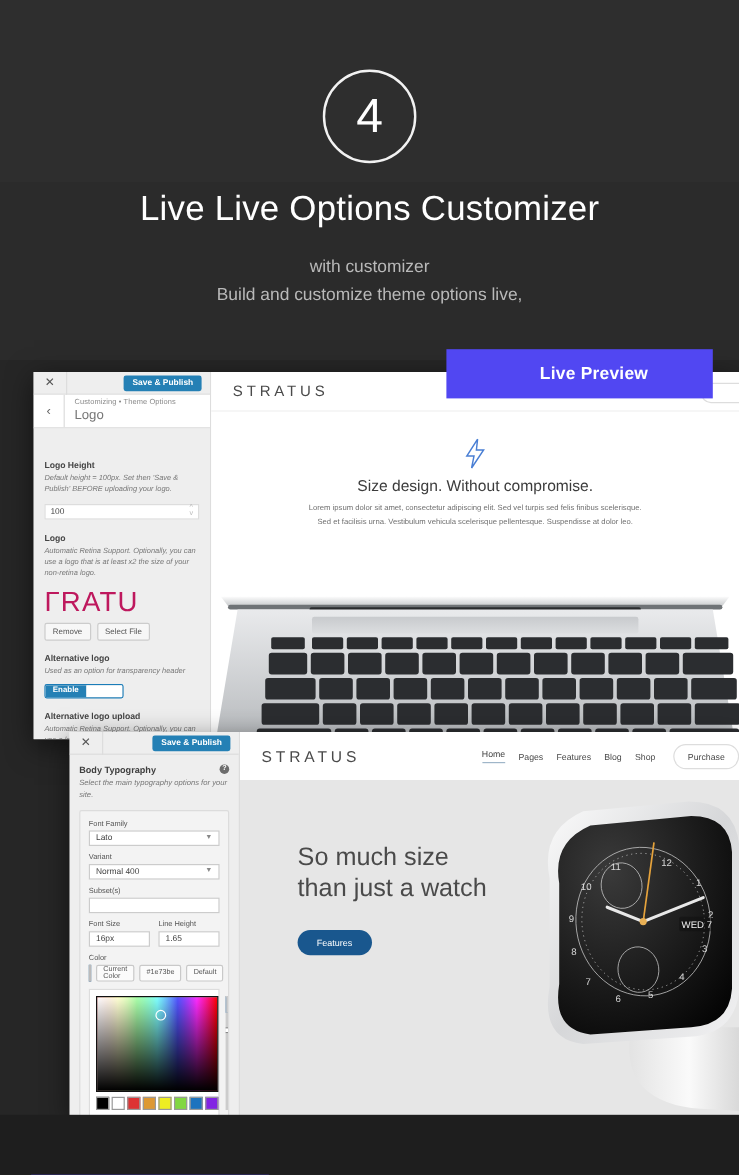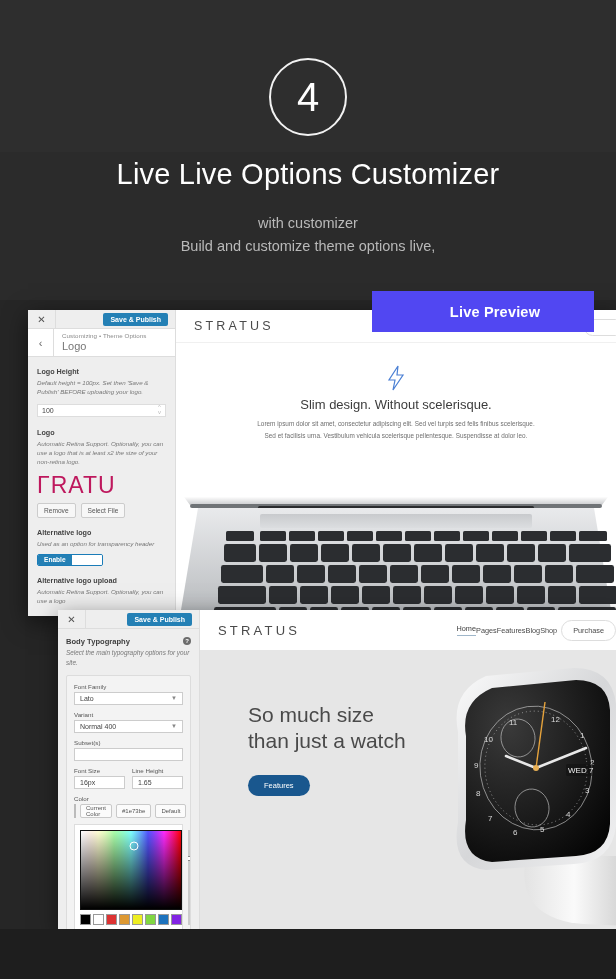--- a/index.html
+++ b/index.html
@@ -41,21 +41,21 @@
                 white-space:nowrap; }
   .cz-crumbbar { height: 28px; background:#fff; border-bottom:1px solid #ddd;
                  display:flex; align-items:stretch; }
   .cz-back { width:26px; display:flex; align-items:center; justify-content:center;
              color:#666; font-size:11px; border-right:1px solid #ddd; }
   .cz-crumbtext { padding-left:8px; padding-top:3px; }
   .cz-crumbtext .c1 { font-size:6.2px; color:#8a8a8a; letter-spacing:.1px; display:block; }
   .cz-crumbtext .c2 { font-size:11px; color:#777; font-weight:300; display:block;
                       margin-top:1px; line-height:1.1; }
   .cz-body { padding: 10px 9px 0 9px; }
-  .fld-label { font-size:7.2px; font-weight:700; color:#444; margin-bottom:2px; }
+  .fld-label { font-size:7.2px; font-weight:700; color:#444; margin-bottom:2px;margin-top:16px; }
   .fld-desc { font-size:6.2px; font-style:italic; color:#777; line-height:1.5; }
   .num-input { margin-top:7px; height:13px; background:#fff; border:1px solid #ddd;
                display:flex; align-items:center; padding:0 4px; }
   .num-input .v { font-size:7px; color:#444; }
   .num-input .sp { margin-left:auto; color:#bbb; font-size:6px; line-height:.8;
                    display:flex; flex-direction:column; }
   .logo-preview { margin-top:6px; font-size:23px; color:#be185d; font-weight:300;
                   letter-spacing:1px; overflow:hidden; height:26px; line-height:26px; }
   .btn-row { display:flex; gap:5px; margin-top:5px; }
   .gbtn { background:#f7f7f7; border:1px solid #ccc; border-radius:2px;
@@ -130,21 +130,21 @@
              background:linear-gradient(to bottom,#2e6da4,#bfd0de); border:1px solid #ccc; }
   .hue-slider { position:absolute; left:-1px; right:-1px; top:14%; height:5px;
                 background:#ffffff; border-top:1px solid #888; border-bottom:1px solid #888; }
   .hue-cap { height:14px; background:#2e6da4; border:1px solid #ccc; border-bottom:none; }
 
   .prev2 { position:absolute; left:142px; top:0; width:416px; height:320px;
            background:#e6e6e6; }
   .prev2-head { height:40px; background:#fff; display:flex; align-items:center;
                 padding:0 0 0 18px; }
   .brand2 { font-size:13px; letter-spacing:3.2px; color:#4a4a4a; }
-  .nav2 { margin-left:auto; display:flex; align-items:center; gap:0;
+  .nav2 { margin-left:auto; display:flex; align-items:center; gap:11px;
           padding-right:0; }
   .nav2 a { font-size:7.3px; color:#4a4a4a; text-decoration:none; }
   .nav2 a.active { color:#3c3c3c; border-bottom:1px solid #9fb6c9; padding-bottom:2px; }
   .nav2 .pill { border:1px solid #ddd; border-radius:11px; padding:5px 11px;
                 font-size:7.3px; color:#4a4a4a; margin-left:4px; }
   .hero2 { position:relative; height:280px; }
   .hero2-h1 { position:absolute; left:48px; top:52px; font-size:21px;
               color:#4a4a4a; font-weight:300; line-height:1.25; }
   .explore { position:absolute; left:48px; top:125px; background:#19578e;
              color:#fff; font-size:7.5px; border-radius:11px; padding:6px 16px; }
@@ -222,21 +222,21 @@
     </div>
 
     <div class="prev1">
       <div class="prev1-head">
         <div class="brand">STRATUS</div>
         <div class="prev1-nav-pill"></div>
       </div>
       <svg class="bolt" viewBox="0 0 24 26">
         <path d="M14 1 L5 15 L11 15 L9 25 L19 10 L13 10 Z" fill="none" stroke="#4a7fd4" stroke-width="1.2"></path>
       </svg>
-      <div class="p1-h2">Slim design. Without scelerisque.</div>
+      <div class="p1-h2">Size design. Without compromise.</div>
       <div class="p1-p">
         <div>Lorem ipsum dolor sit amet, consectetur adipiscing elit. Sed vel turpis sed felis finibus scelerisque.</div>
         <div>Sed et facilisis urna. Vestibulum vehicula scelerisque pellentesque. Suspendisse at dolor leo.</div>
       </div>
 
       <svg class="laptop" viewBox="0 0 440 122" preserveAspectRatio="none">
         <defs>
           <linearGradient id="lidg" x1="0" y1="0" x2="0" y2="1">
             <stop offset="0" stop-color="#fdfdfd"></stop>
               <stop offset="1" stop-color="#c9cbcd"></stop>

